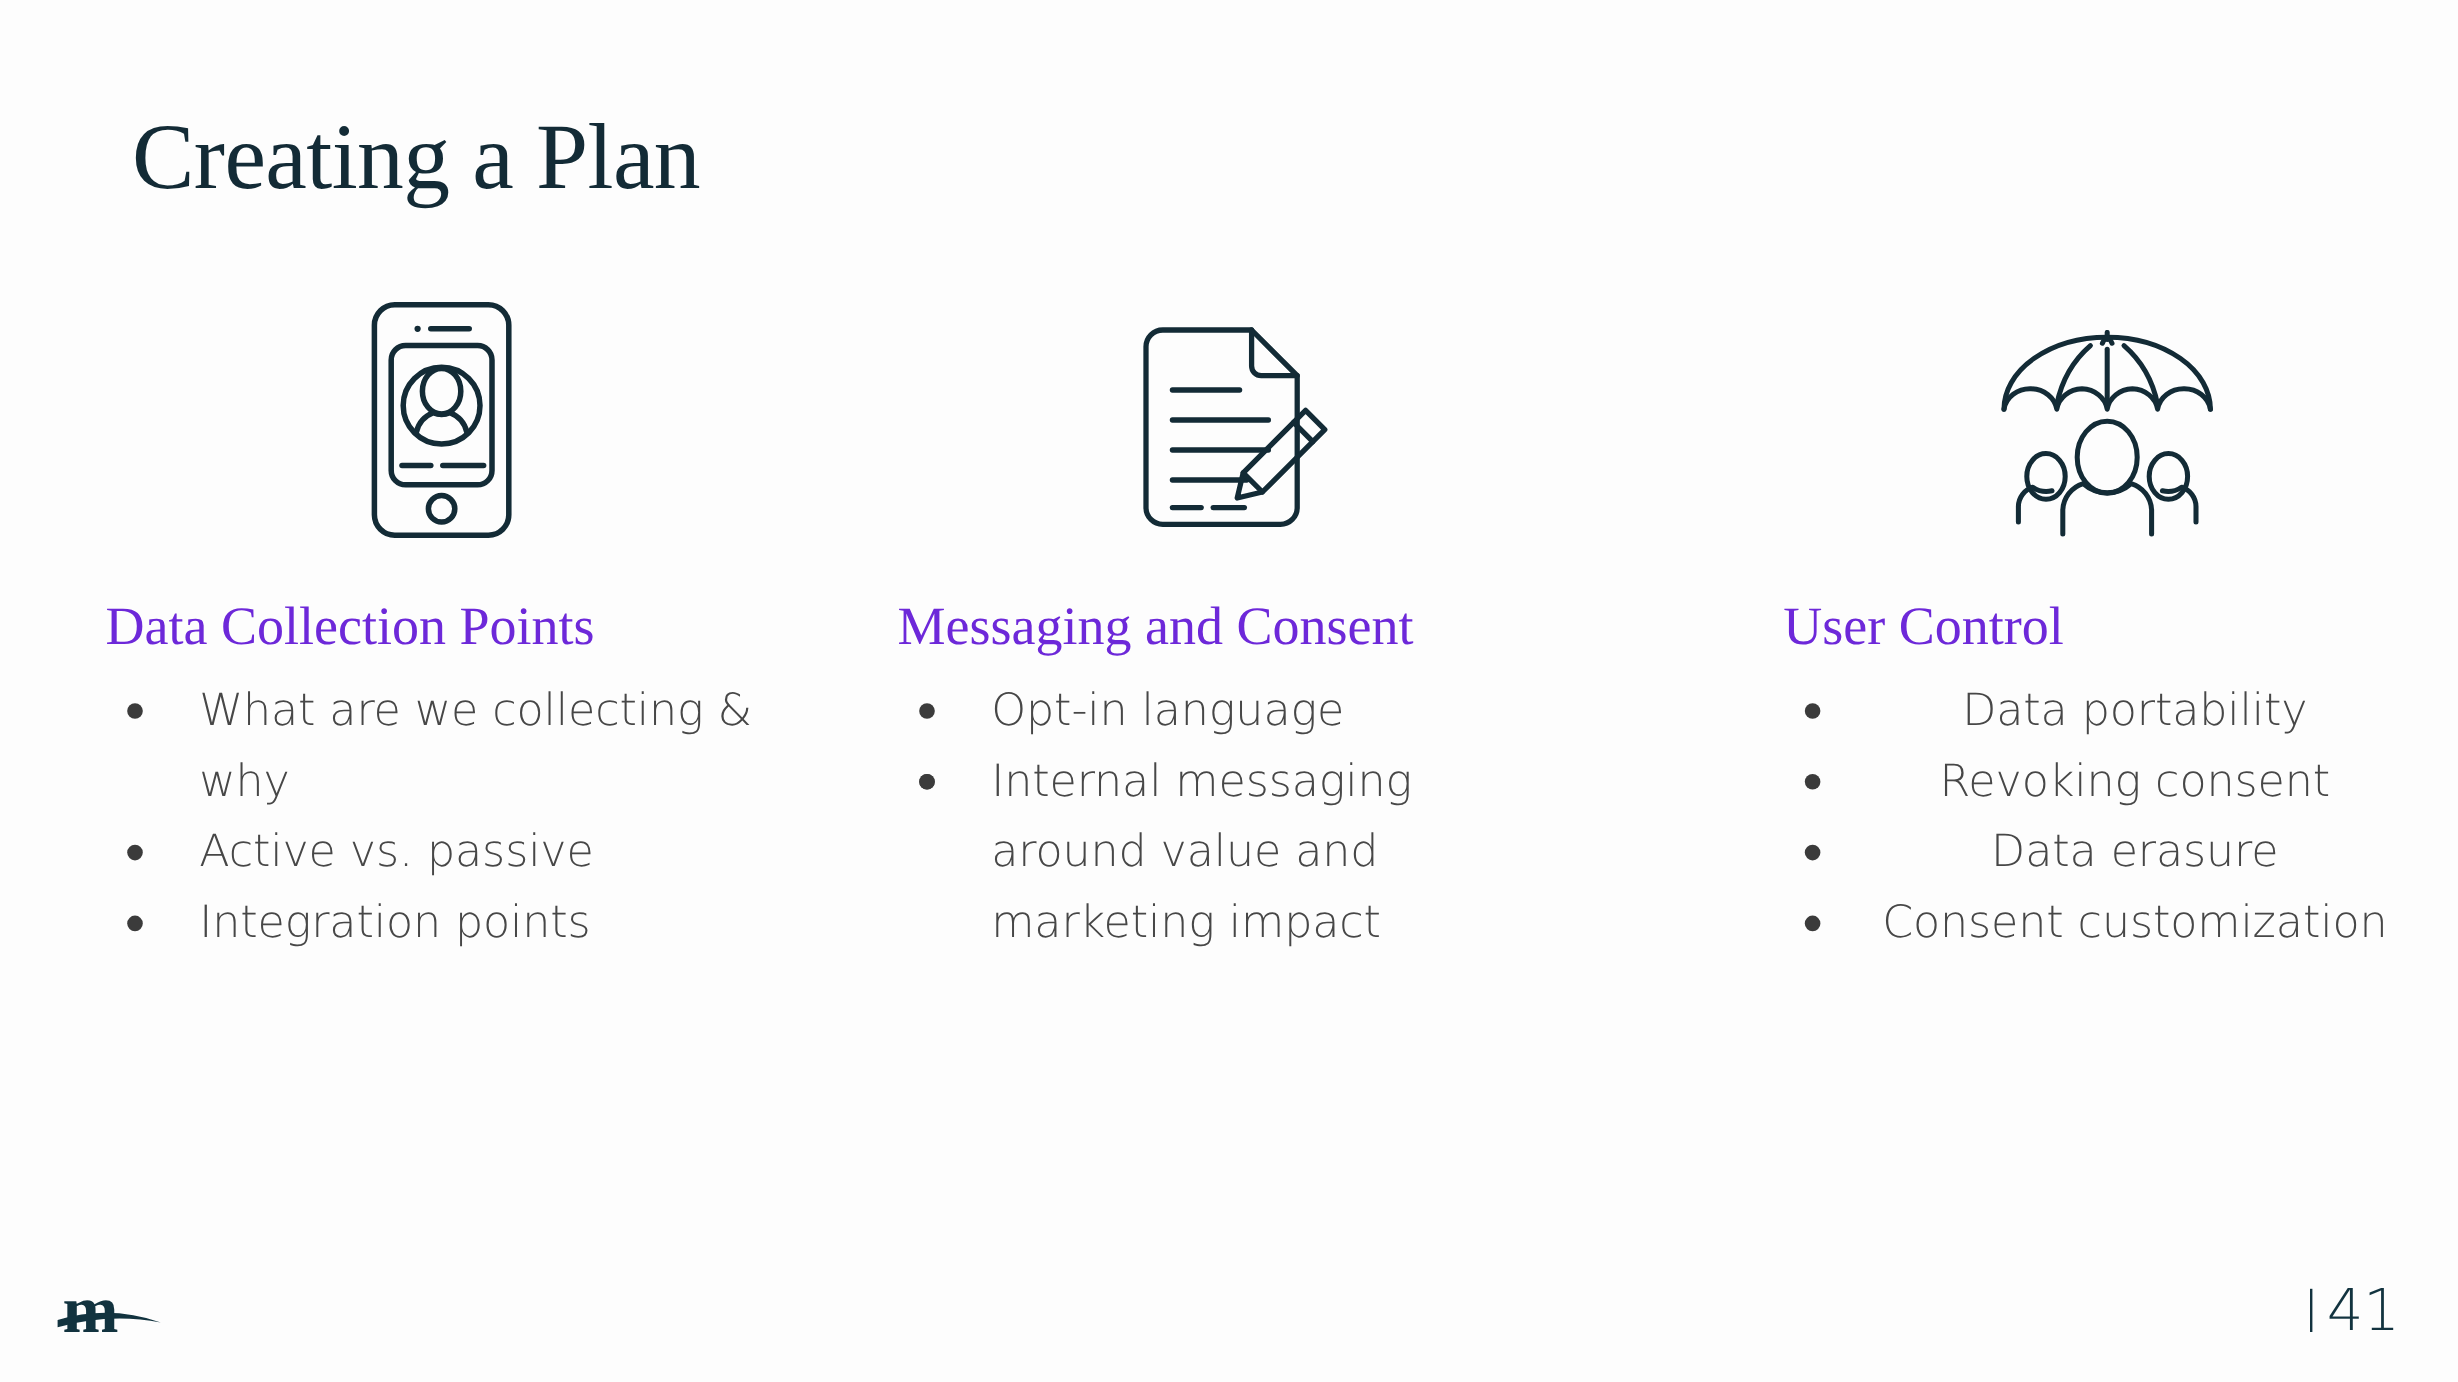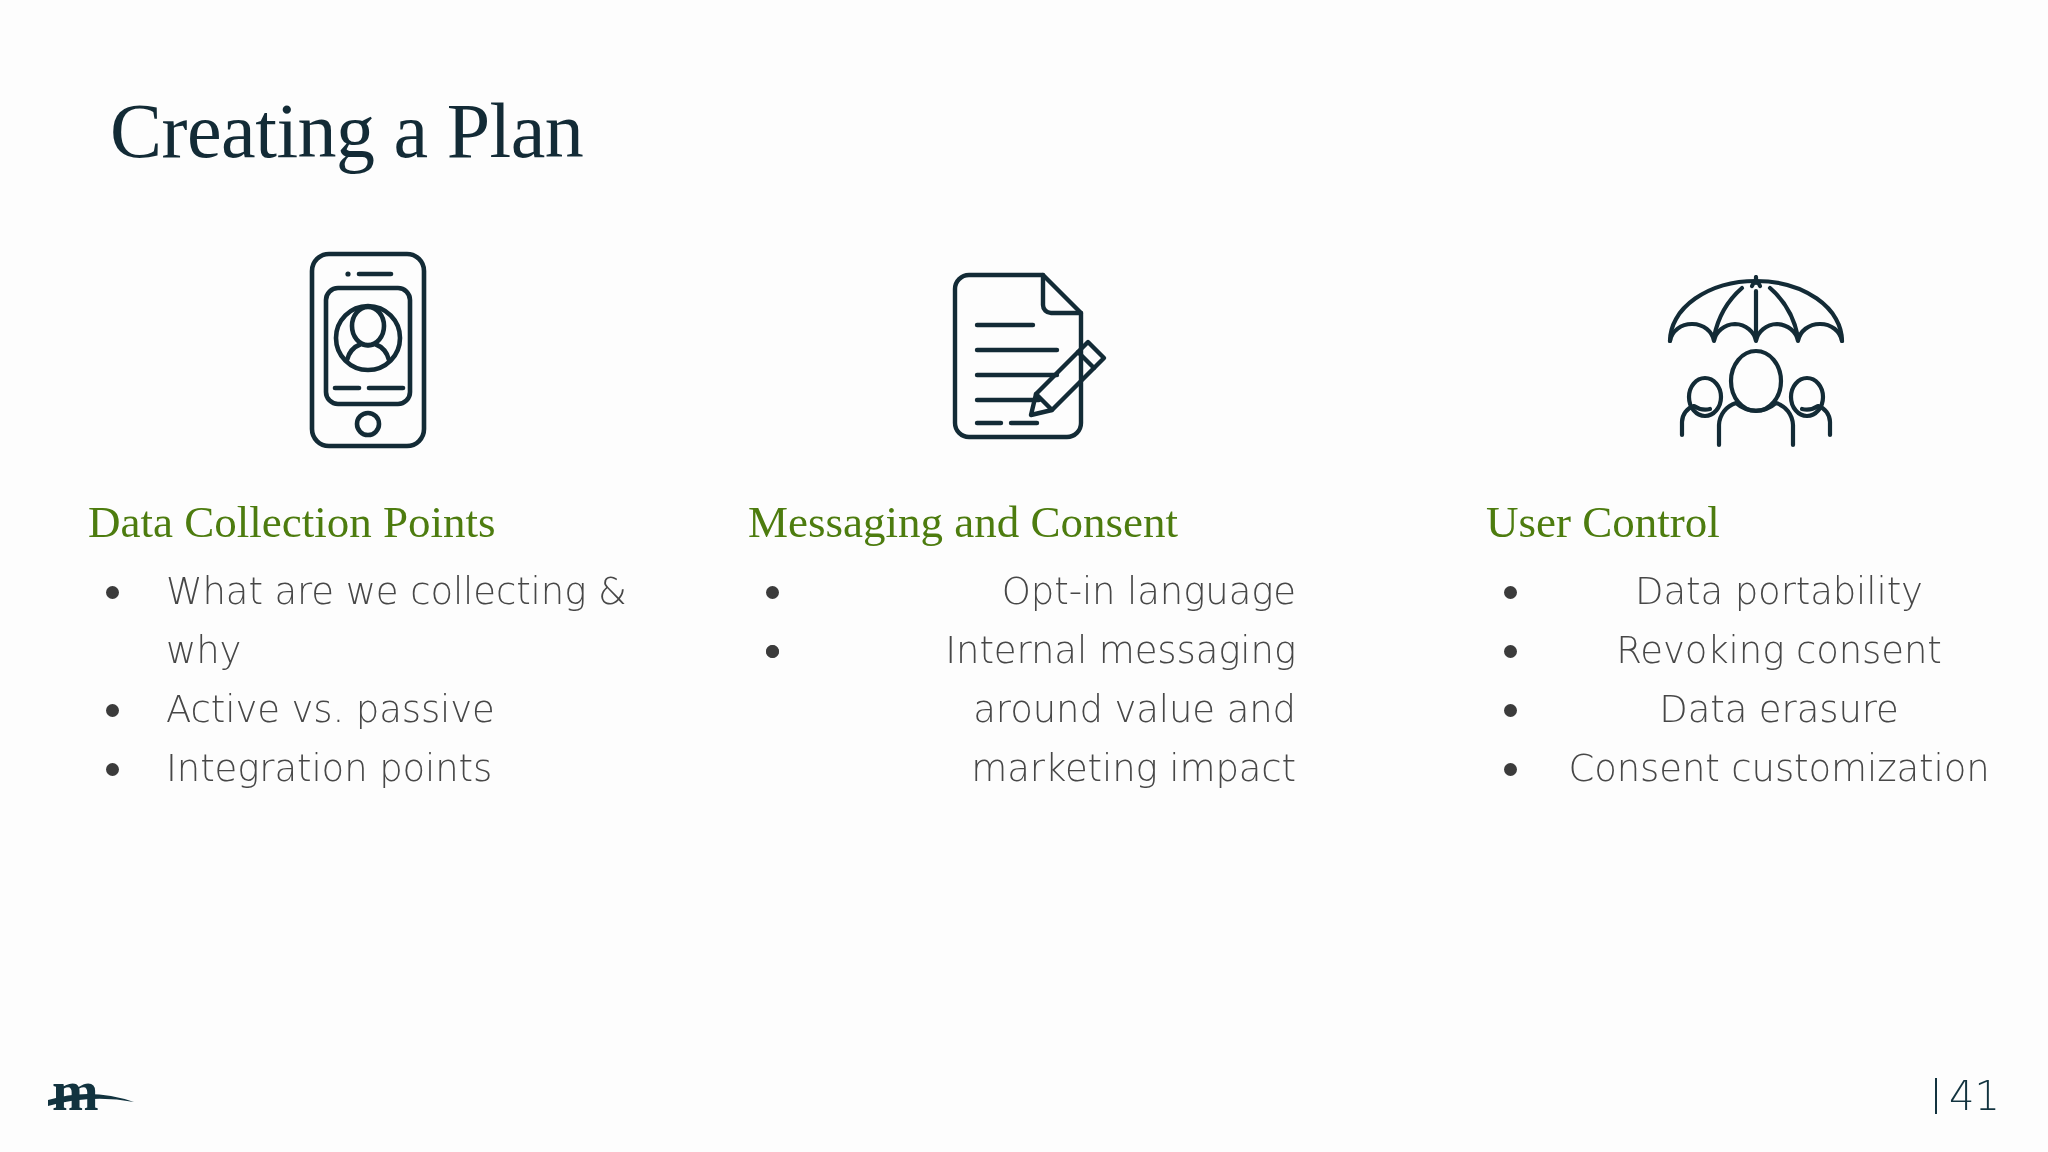--- a/index.html
+++ b/index.html
@@ -73,21 +73,21 @@
   }
 
   .col-head {
     position: absolute;
     top: 250px;
     left: 0;
     font-family: "Liberation Serif", "DejaVu Serif", serif;
     font-size: 45px;
     line-height: 1.0;
     font-weight: 400;
-    color: #4d7c0f;
+    color: #6d28d9;
     white-space: nowrap;
   }
 
   .bullets {
     position: absolute;
     top: 312px;
     left: 0;
     margin: 0;
     padding: 0;
     list-style: none;
@@ -111,40 +111,40 @@
     width: 13px;
     height: 13px;
     border-radius: 50%;
     background: #3b3b3b;
   }
   .bullet-text {
     display: block;
     max-width: 520px;
   }
   .col-2 .bullet-text { max-width: 430px; text-align: center; }
-  .col-1 .bullet-text { max-width: 470px; text-align: right; }
+  .col-1 .bullet-text { max-width: 470px; }
 
   
   .footer-logo {
     position: absolute;
     left: 46px;
     bottom: 30px;
     width: 90px;
     height: 62px;
   }
   .footer-page {
     position: absolute;
     right: 48px;
     bottom: 36px;
     display: flex;
     align-items: center;
     gap: 12px;
     font-family: "DejaVu Sans", "Liberation Sans", sans-serif;
     font-weight: 300;
-    font-size: 40px;
+    font-size: 48px;
     color: #12333f;
     line-height: 1;
   }
   .page-bar {
     display: inline-block;
     width: 2px;
     height: 36px;
     background: #12333f;
   }
 </style>

